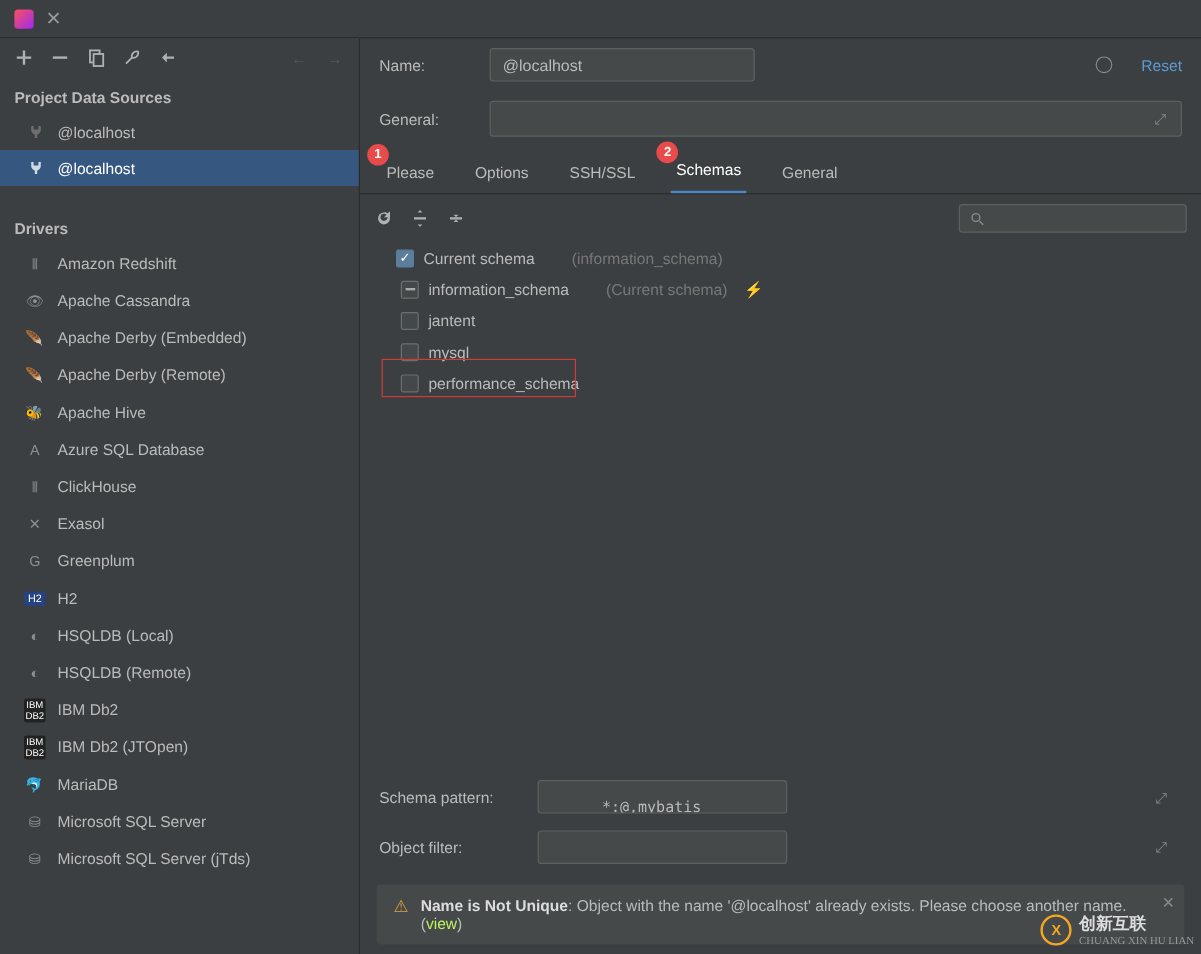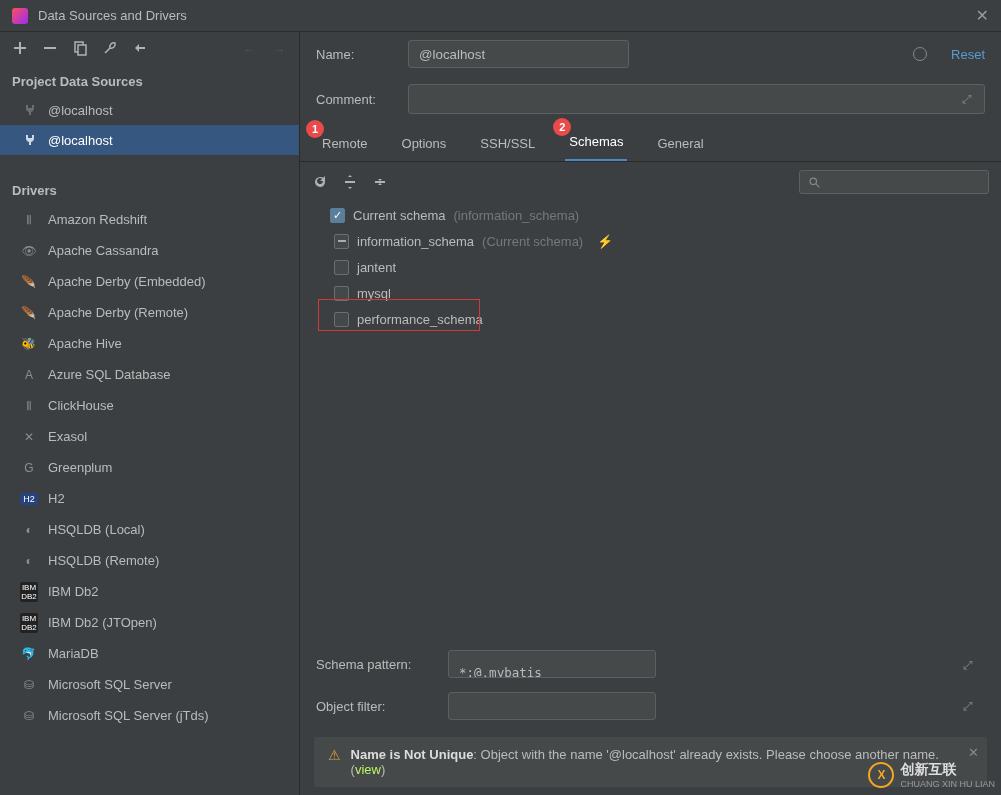--- a/index.html
+++ b/index.html
@@ -116,32 +116,33 @@
   position:absolute; border:1.5px solid #cf3b3b; pointer-events:none;
 }
 .check {
   width:15px; height:15px; border:1px solid #6e6e6e; border-radius:2px; background:#43494a;
   display:flex; align-items:center; justify-content:center;
 }
 .check.on { background:#5b7e9d; border-color:#5b7e9d; }
 .check.on::after { content:"✓"; color:#fff; font-size:11px; line-height:1; }
 .check.dash::after { content:""; display:block; width:8px; height:2px; background:#aaa; }
 .tree-label { color:#bbb; }
-.tree-muted { color:#777; }
+.tree-muted { color:#777;margin-left:23px; }
 .bolt { color:#888; margin-left:6px; }
 
 .schema-tree-wrap { position:relative; }
 
 .bottom-fields { padding:10px 16px 0; }
 .bottom-fields .form-row { padding:6px 0; }
 .field-label { width:132px; color:#bbb; }
 .pattern-input {
   flex:1; background:#45494a; border:1px solid #5e6060; border-radius:3px;
   height:28px; padding:16px 28px 0 10px; color:#bbb; font-family:Consolas,monospace; font-size:12.5px;
   position:relative;
+  text-align:center;
 }
 .pattern-wrap { flex:1; position:relative; }
 .pattern-wrap .expand-icon { right:8px; }
 
 .warning-bar {
   margin:10px 14px 8px; padding:10px 14px; background:#45494a; border-radius:3px;
   display:flex; gap:10px; color:#bbb; position:relative;
 }
 .warn-icon { color:#e0a03c; font-size:14px; }
 .warn-text b { color:#ddd; }
@@ -150,28 +151,27 @@
 
 .watermark {
   position:absolute; right:6px; bottom:6px; display:flex; align-items:center; gap:6px;
   color:#b8b8b8; font-size:12px;
 }
 .watermark .logo {
   width:26px; height:26px; border:2px solid #f5a623; border-radius:50%;
   display:flex; align-items:center; justify-content:center; color:#f5a623; font-weight:700; font-size:12px;
 }
 .watermark .cn { color:#ddd; font-weight:600; font-size:14px; }
-.watermark .en { color:#999; font-size:9px; }
+.watermark .en { color:#999; font-size:9px;font-family:Liberation Serif, serif; }
 </style>
 </head>
 <body>
 
 <div class="titlebar">
   <div class="app-icon"></div>
-  <div class="title">Data Sources and Drivers</div>
   <div class="close">✕</div>
 </div>
 
 <div class="main">
   <div class="sidebar">
     <div class="sidebar-toolbar">
       <span class="tool-icon">
           <svg viewBox="0 0 16 16">
             <path d="M7 2h2v5h5v2H9v5H7V9H2V7h5z"></path>
           </svg>
@@ -299,30 +299,30 @@
   <div class="content">
     <div class="form-row">
       <div class="form-label">Name:</div>
       <div class="name-input-wrap">
         <input class="name-input" value="@localhost" style="">
         <span class="ring"></span>
       </div>
       <a class="reset-link">Reset</a>
     </div>
     <div class="form-row">
-      <div class="form-label">Comment:</div>
+      <div class="form-label">General:</div>
       <div class="comment-box">
         <span class="expand-icon">⤢</span>
       </div>
     </div>
 
     <div class="tabs">
       <div class="tab">
         <span class="tab-badge">1</span>
-        <span>Remote</span>
+        <span>Please</span>
       </div>
       <div class="tab"><span>Options</span></div>
       <div class="tab"><span>SSH/SSL</span></div>
       <div class="tab active">
         <span class="tab-badge">2</span>
         <span>Schemas</span>
       </div>
       <div class="tab"><span>General</span></div>
     </div>
 

